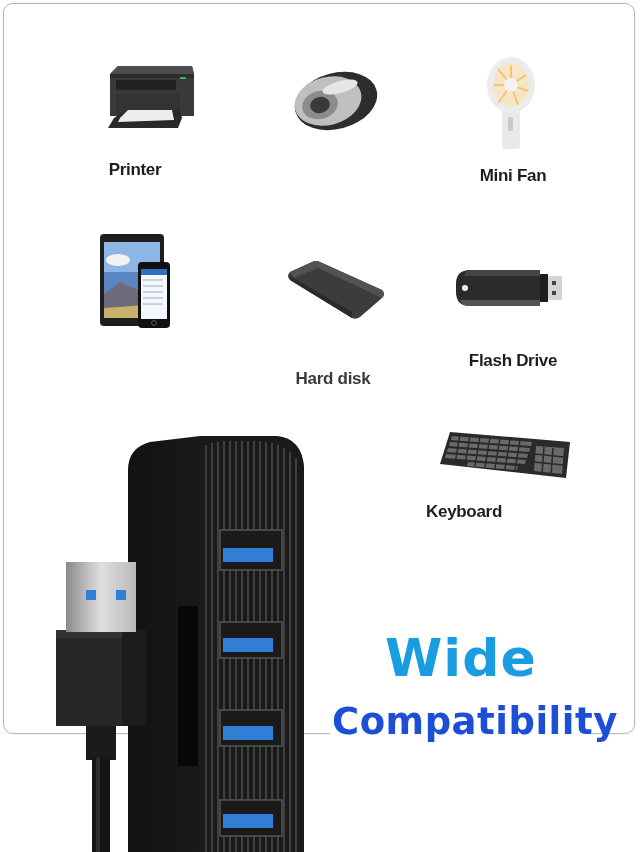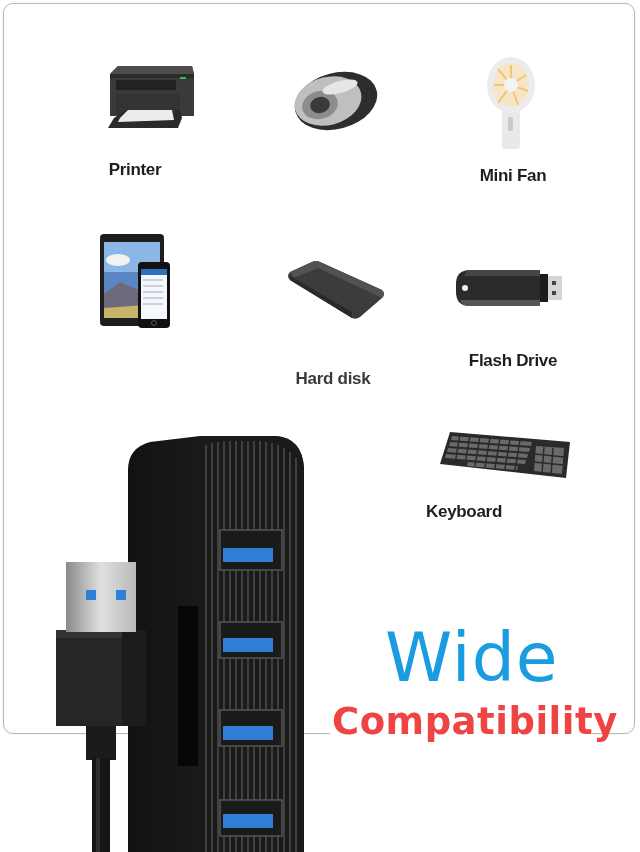--- a/index.html
+++ b/index.html
@@ -15,25 +15,25 @@
   .frame-mask-right { position: absolute; left: 330px; top: 726px; width: 262px; height: 14px; background: #fff; }
 
   .device { position: absolute; text-align: center; font-weight: bold; }
   .device .label {
     position: absolute; left: 0; right: 0; font-size: 17px; color: #1e1e1e; letter-spacing: -0.3px;
     white-space: nowrap;
   }
   .device .pic { position: absolute; }
 
   .headline-wide {
-    position: absolute; left: 385px; top: 618px; font-size: 68px; font-weight: 400; color: #1a9de0;
+    position: absolute; left: 385px; top: 618px; font-size: 52px; font-weight: 700; color: #1a9de0;
     letter-spacing: 1px; line-height: 80px; font-family: "DejaVu Sans", sans-serif;
   }
   .headline-compat {
-    position: absolute; left: 332px; top: 700px; font-size: 37px; font-weight: 700; color: #ef4444;
+    position: absolute; left: 332px; top: 700px; font-size: 37px; font-weight: 700; color: #1d4ed8;
     line-height: 44px; letter-spacing: 0.5px; font-family: "DejaVu Sans", sans-serif;
   }
 
   .hub { position: absolute; left: 0; top: 0; }
 </style>
 </head>
 <body>
 
 <div class="frame"></div>
 

